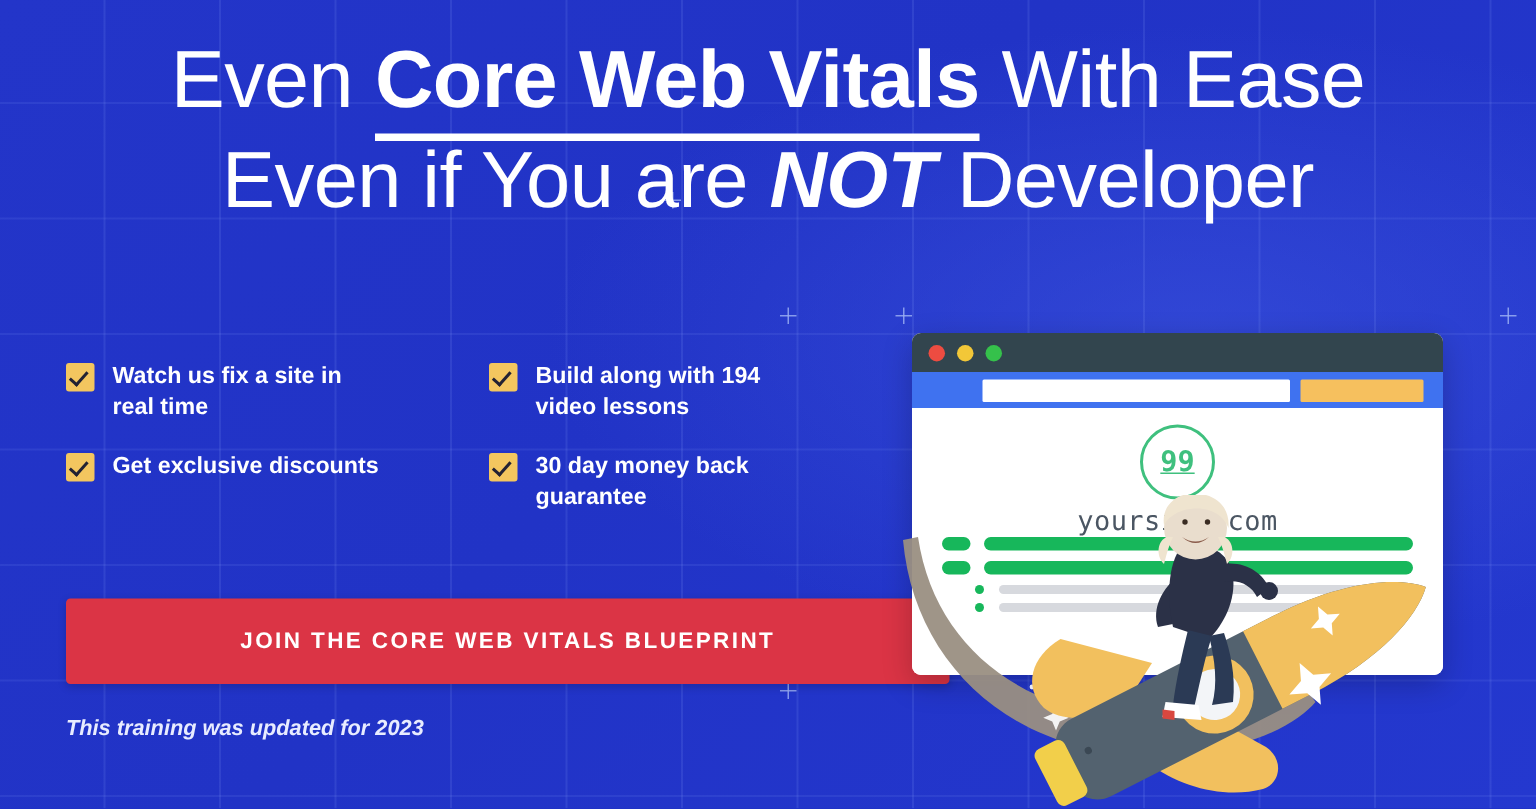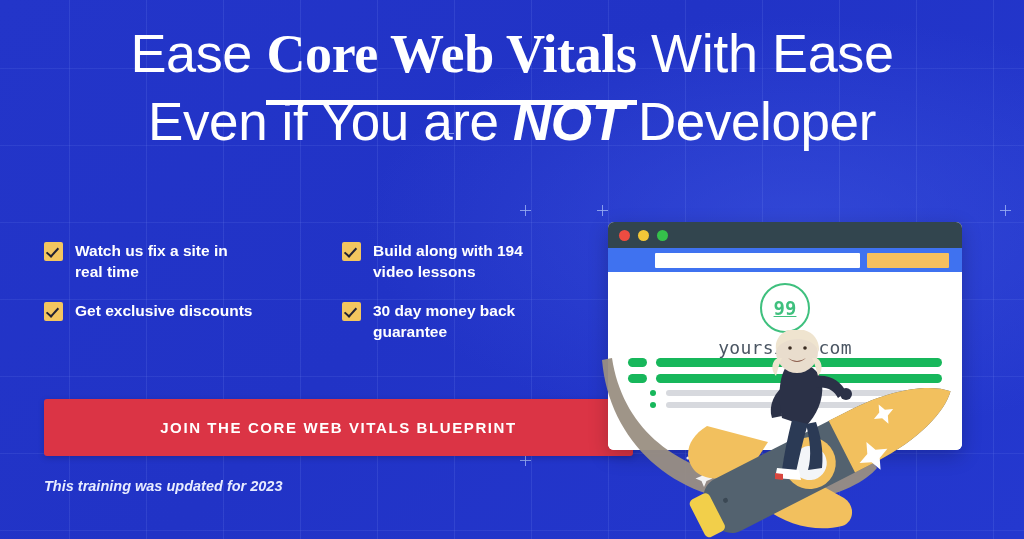--- a/index.html
+++ b/index.html
@@ -64,38 +64,37 @@
   }
   .hl-line {
     font-size: 54px;
     font-weight: 400;
     white-space: nowrap;
   }
   .hl-line.second { font-size: 53px; margin-top: 4px; text-align: center; }
   .hl-strong {
     font-weight: 700;
     border-bottom: 5px solid #ffffff;
-    padding-bottom: 16px;
-    font-family: Liberation Serif, serif;
+    padding-bottom: 6px;
   }
   .hl-not {
     font-weight: 700;
     font-style: italic;
   }
 
   
   #benefits {
     position: absolute;
     left: 44px;
     top: 240px;
     width: 520px;
     display: grid;
     grid-template-columns: 282px 238px;
     grid-auto-rows: 60px;
-    column-gap: 16px;
+    column-gap: 0;
   }
   .benefit {
     display: flex;
     align-items: flex-start;
     gap: 12px;
   }
   .check-box {
     flex: 0 0 auto;
     width: 19px;
     height: 19px;
@@ -258,21 +257,21 @@
 <div id="hero">
 
   <div id="grid"></div>
   <div class="spark" style="left:520px; top:205px;"></div>
   <div class="spark" style="left:597px; top:205px;"></div>
   <div class="spark" style="left:1000px; top:205px;"></div>
   <div class="spark" style="left:520px; top:455px;"></div>
   <div class="spark" style="left:443px; top:128px;"></div>
 
   <div id="headline">
-    <div class="hl-line"><span>Ease </span><span class="hl-strong">Core Web Vitals</span><span> With Ease</span></div>
+    <div class="hl-line"><span>Even </span><span class="hl-strong">Core Web Vitals</span><span> With Ease</span></div>
     <div class="hl-line second"><span>Even if You are </span><span class="hl-not">NOT</span><span> Developer</span></div>
   </div>
 
   <div id="benefits">
     <div class="benefit">
       <span class="check-box"></span>
       <span class="benefit-label">Watch us fix a site in real time</span>
     </div>
     <div class="benefit">
       <span class="check-box"></span>

